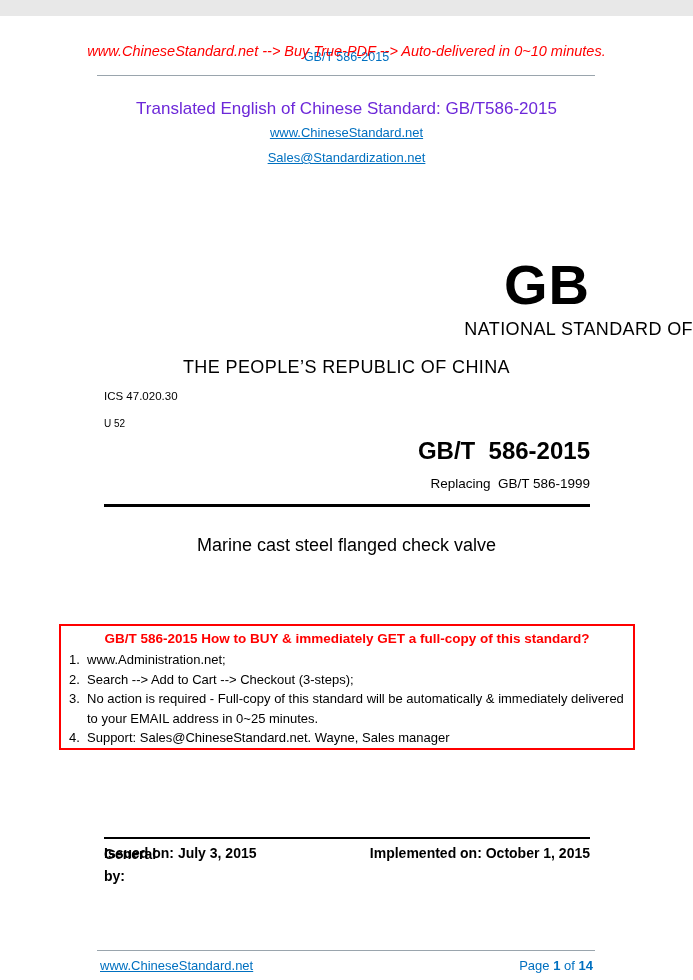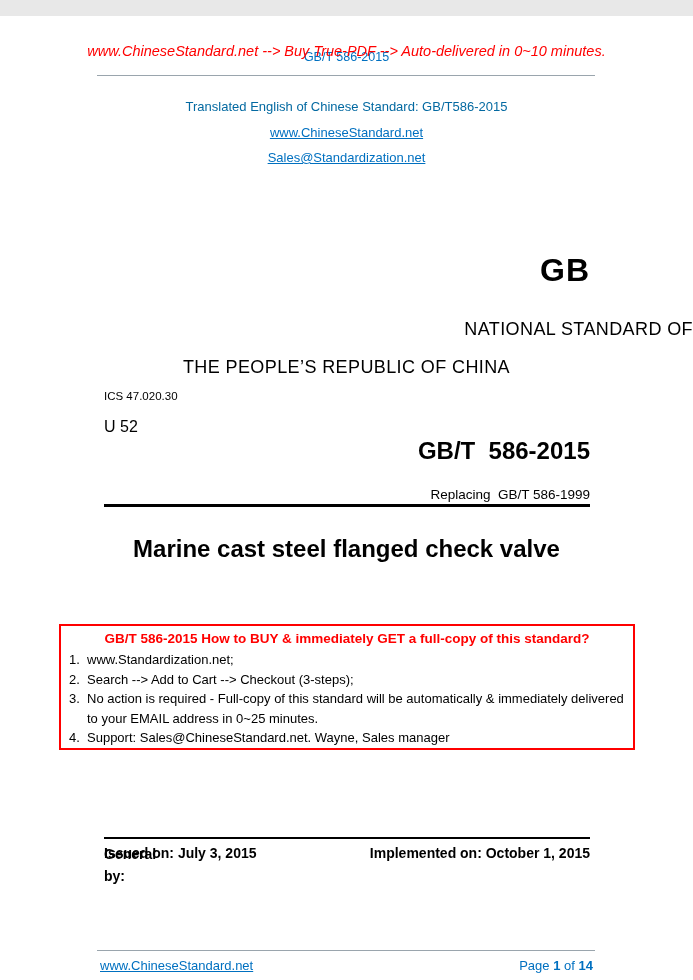--- a/index.html
+++ b/index.html
@@ -15,39 +15,39 @@
   .abs { position:absolute; }
   .centered { left:0; right:0; text-align:center; }
 
   
   .doc-id-top { top:34px; color:#0070c0; font-size:12.5px; z-index:1; }
   .red-banner { top:27px; color:#ff0000; font-size:14.5px; z-index:2;font-style:italic; }
 
   .rule { border-top:1px solid #9aa5ad; height:0; }
   .header-rule { top:59px; left:97px; width:498px; }
 
-  .translated-line { top:83px; color:#0369a1; font-size:13px; }
+  .translated-line { top:83px; color:#6d28d9; font-size:17px; }
   .link { color:#0070c0; text-decoration:underline; cursor:pointer; }
   .site-link-top { top:109px; font-size:13px; }
   .email-link-top { top:134px; font-size:13px; }
 
-  .gb-logo { top:236px; right:103px; font-size:32px; font-weight:bold; letter-spacing:1px; }
+  .gb-logo { top:236px; right:103px; font-size:56px; font-weight:bold; letter-spacing:1px; }
 
   .national-1 { top:303px; font-size:18px; letter-spacing:0.4px;text-align:right; }
   .national-2 { top:341px; font-size:18px; letter-spacing:0.4px; }
 
   .ics-code { top:374px; left:104px; font-size:11.5px; }
-  .u-class  { top:402px; left:104px; font-size:16px; }
+  .u-class  { top:402px; left:104px; font-size:10px; }
 
   .std-code { top:421px; right:103px; font-size:24px; font-weight:bold; white-space:pre; }
-  .replacing { top:471px; right:103px; font-size:13.5px; white-space:pre; }
+  .replacing { top:460px; right:103px; font-size:13.5px; white-space:pre; }
 
   .mid-rule { top:488px; left:104px; width:486px; border-top:3px solid #000; height:0; }
 
-  .doc-title { top:519px; font-size:24px; font-weight:bold; }
+  .doc-title { top:519px; font-size:18px; font-weight:normal; }
 
   .buy-box {
     top:608px; left:59px; width:556px;
     border:2px solid #ff0000;
     padding:5px 8px 0 8px;
     background:#fff;
   }
   .buy-title { text-align:center; color:#ff0000; font-weight:bold; font-size:13.5px; margin-bottom:4px; }
   .buy-item { display:flex; font-size:13px; line-height:1.5; }
   .buy-num { width:18px; flex:0 0 18px; }
@@ -97,21 +97,21 @@
   <div class="abs replacing">Replacing  GB/T 586-1999</div>
 
   <div class="abs mid-rule"></div>
 
   <div class="abs centered doc-title">Marine cast steel flanged check valve</div>
 
   <div class="abs buy-box">
     <div class="buy-title">GB/T 586-2015 How to BUY &amp; immediately GET a full-copy of this standard?</div>
     <div class="buy-item">
       <span class="buy-num">1.</span>
-      <span class="buy-text">www.Standardization.net;</span>
+      <span class="buy-text">www.Administration.net;</span>
     </div>
     <div class="buy-item">
       <span class="buy-num">2.</span>
       <span class="buy-text">Search --&gt; Add to Cart --&gt; Checkout (3-steps);</span>
     </div>
     <div class="buy-item">
       <span class="buy-num">3.</span>
       <span class="buy-text">No action is required  - Full-copy of this standard will be automatically &amp; immediately delivered to your EMAIL address in 0~25 minutes.</span>
     </div>
     <div class="buy-item">

